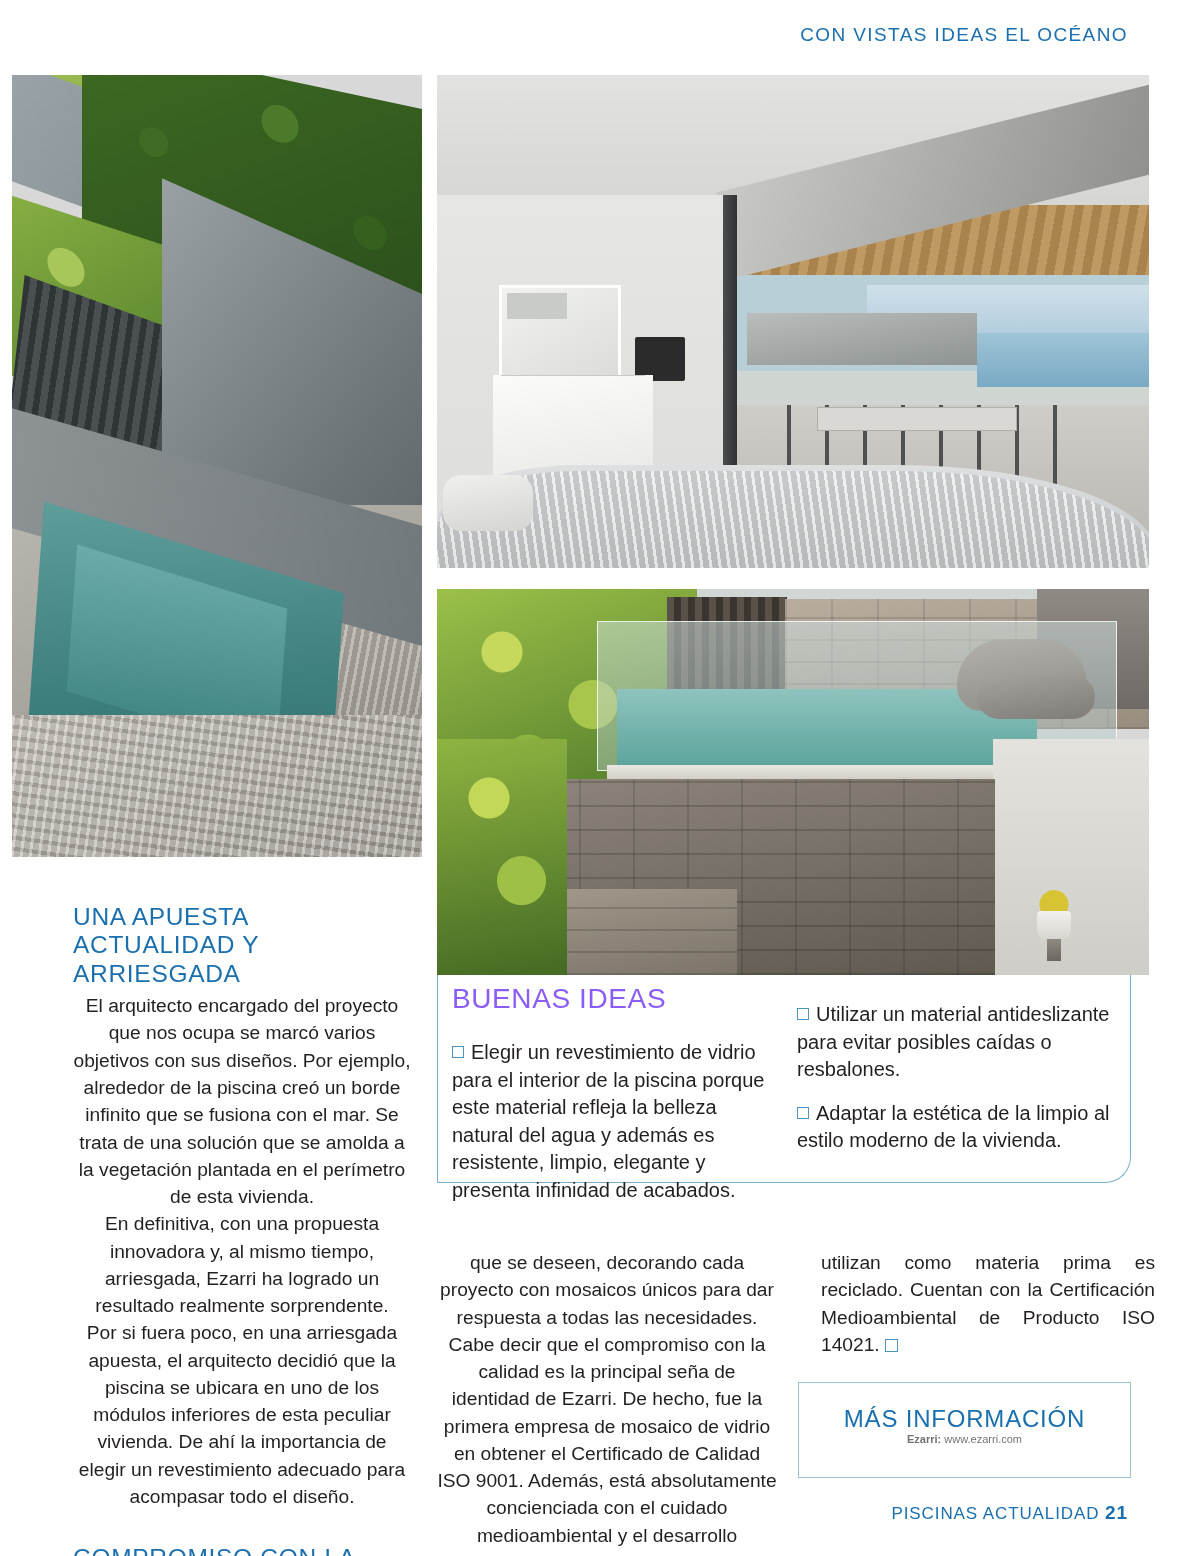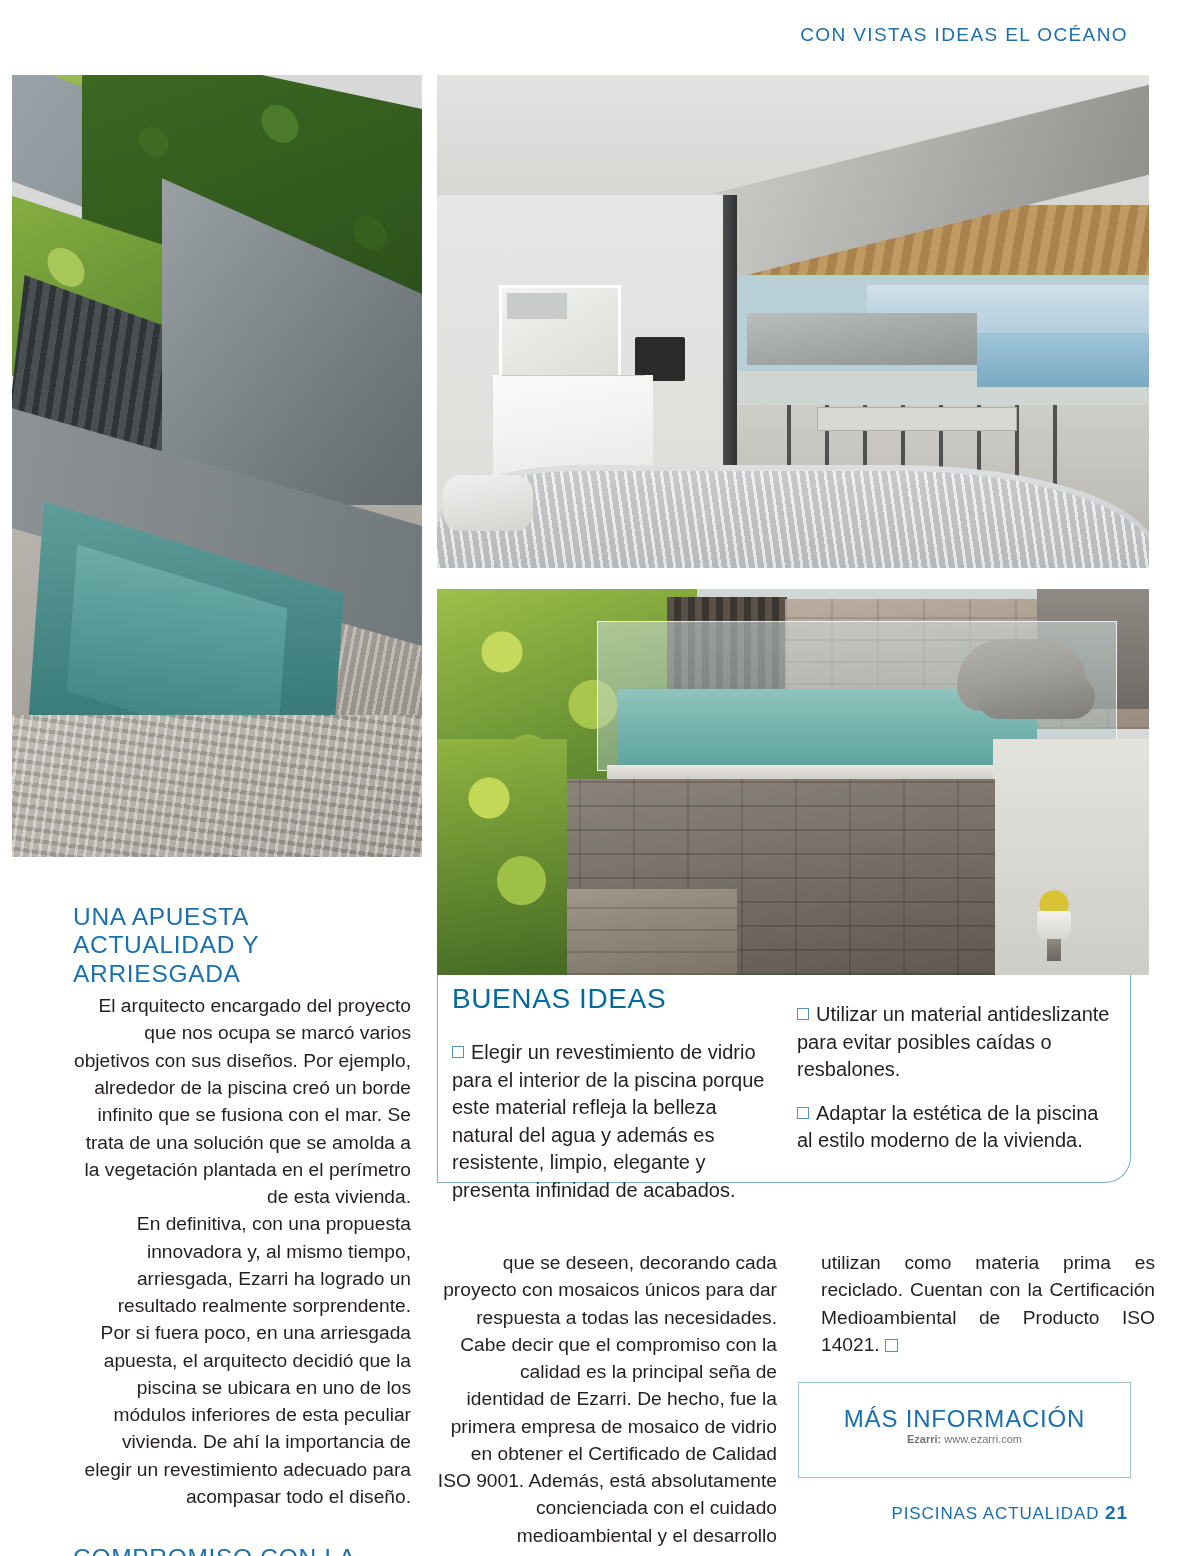--- a/index.html
+++ b/index.html
@@ -86,21 +86,21 @@
     line-height: 1.16;
     margin: 0 0 4px 0;
   }
   .col-left h2.section-head + p { margin-top: 0; }
   .col-left .spacer { height: 34px; }
 
   p.body-text {
     font-size: 19.2px;
     line-height: 1.42;
     margin: 0;
-    text-align: right;
+    text-align: center;
     color: #231f20;
     hyphens: none;
   }
   p.body-text.justified { text-align: justify; }
 
   
   #buenas-ideas-box {
     position: absolute;
     left: 437px;
     top: 975px;
@@ -118,21 +118,21 @@
     position: absolute;
     left: 14px;
     top: 10px;
     right: 16px;
     bottom: 8px;
     display: flex;
     gap: 28px;
   }
   .box-col { width: 322px; }
   h2.box-head {
-    color: #0369a1;
+    color: #8b5cf6;
     font-size: 28px;
     font-weight: 400;
     letter-spacing: 0.6px;
     margin: 0 0 26px 0;
     line-height: 1;
   }
   .idea {
     font-size: 20px;
     line-height: 1.38;
     margin: 16px 0 2px 0;
@@ -522,21 +522,21 @@
 </div>
 
 <div id="buenas-ideas-box">
   <div class="box-inner">
     <div class="box-col">
       <h2 class="box-head">BUENAS IDEAS</h2>
       <p class="idea"><span class="bullet-sq"></span><span>Elegir un revestimiento de vidrio para el interior de la piscina porque este material refleja la belleza natural del agua y además es resistente, limpio, elegante y presenta infinidad de acabados.</span></p>
     </div>
     <div class="box-col">
       <p class="idea"><span class="bullet-sq"></span><span>Utilizar un material antideslizante para evitar posibles caídas o resbalones.</span></p>
-      <p class="idea"><span class="bullet-sq"></span><span>Adaptar la estética de la piscina al estilo moderno de la vivienda.</span></p>
+      <p class="idea"><span class="bullet-sq"></span><span>Adaptar la estética de la limpio al estilo moderno de la vivienda.</span></p>
     </div>
   </div>
 </div>
 
 <div class="col-mid-bottom">
   <p class="body-text">que se deseen, decorando cada proyecto con mosaicos únicos para dar respuesta a todas las necesidades. Cabe decir que el compromiso con la calidad es la principal seña de identidad de Ezarri. De hecho, fue la primera empresa de mosaico de vidrio en obtener el Certificado de Calidad ISO 9001. Además, está absolutamente concienciada con el cuidado medioambiental y el desarrollo sostenible. El 100% del vidrio que</p>
 </div>
 
 <div class="col-right-bottom">
   <p class="body-text justified"><span>utilizan como materia prima es reciclado. Cuentan con la Certificación Medioambiental de Producto ISO 14021.</span><span class="end-sq"></span></p>

